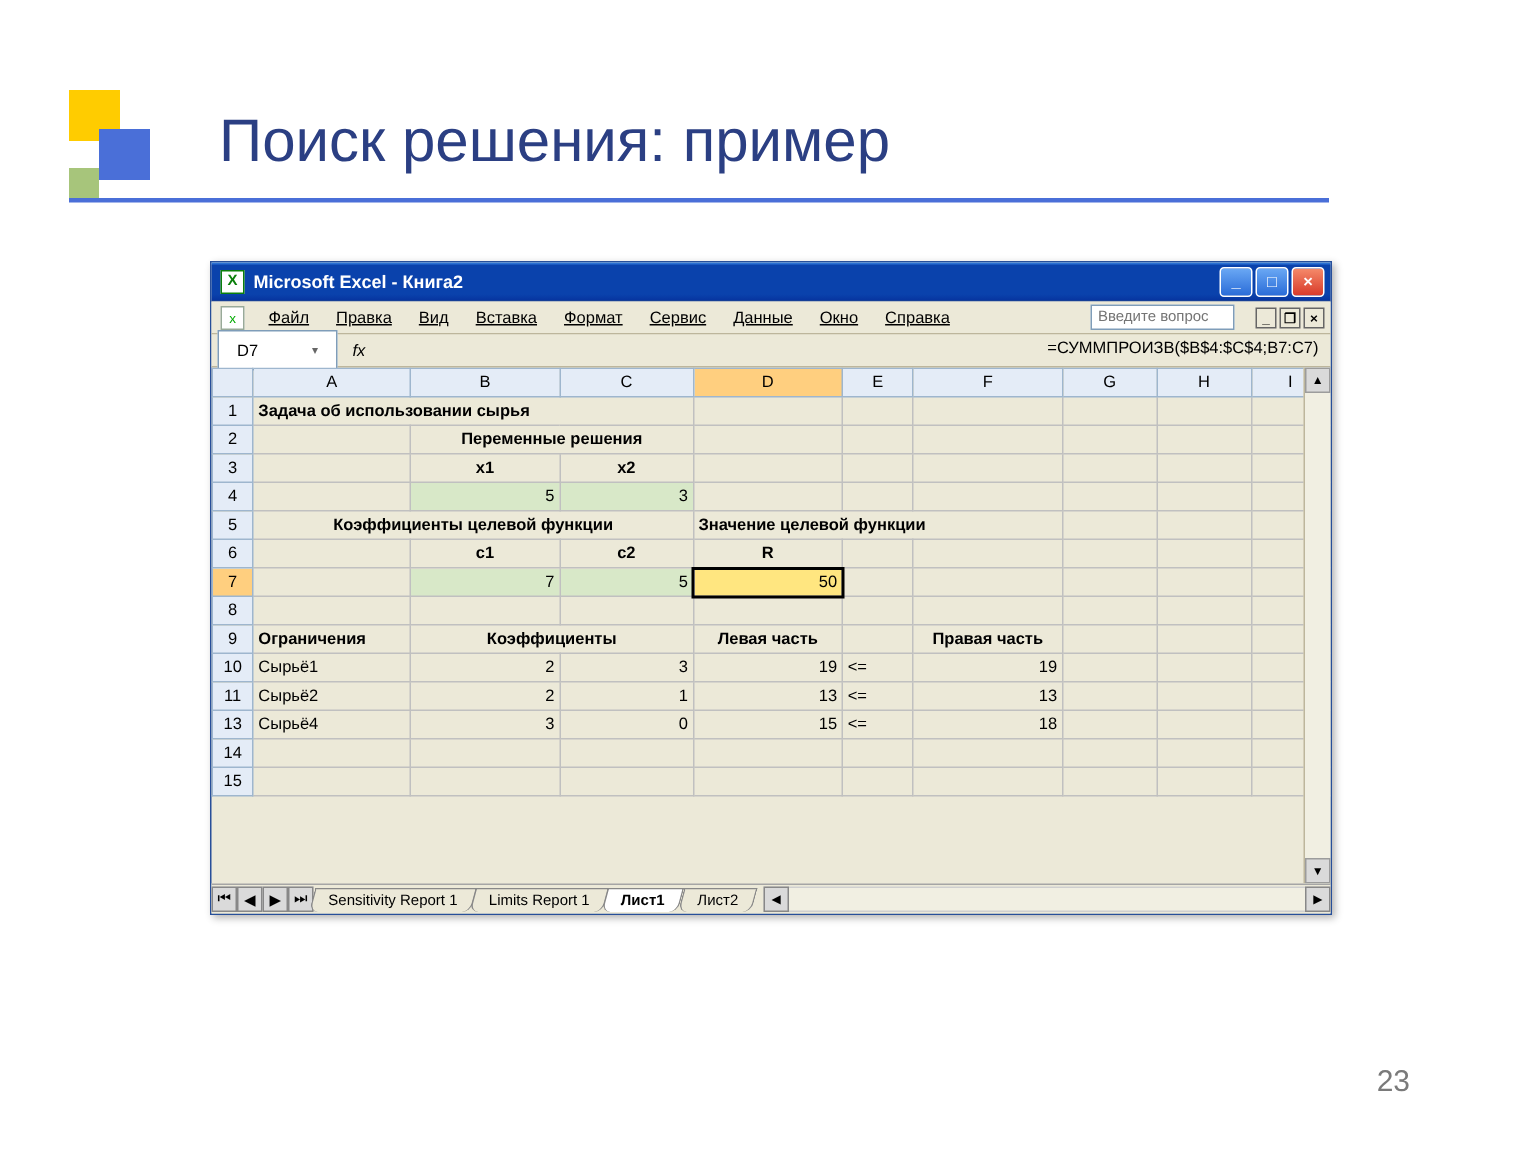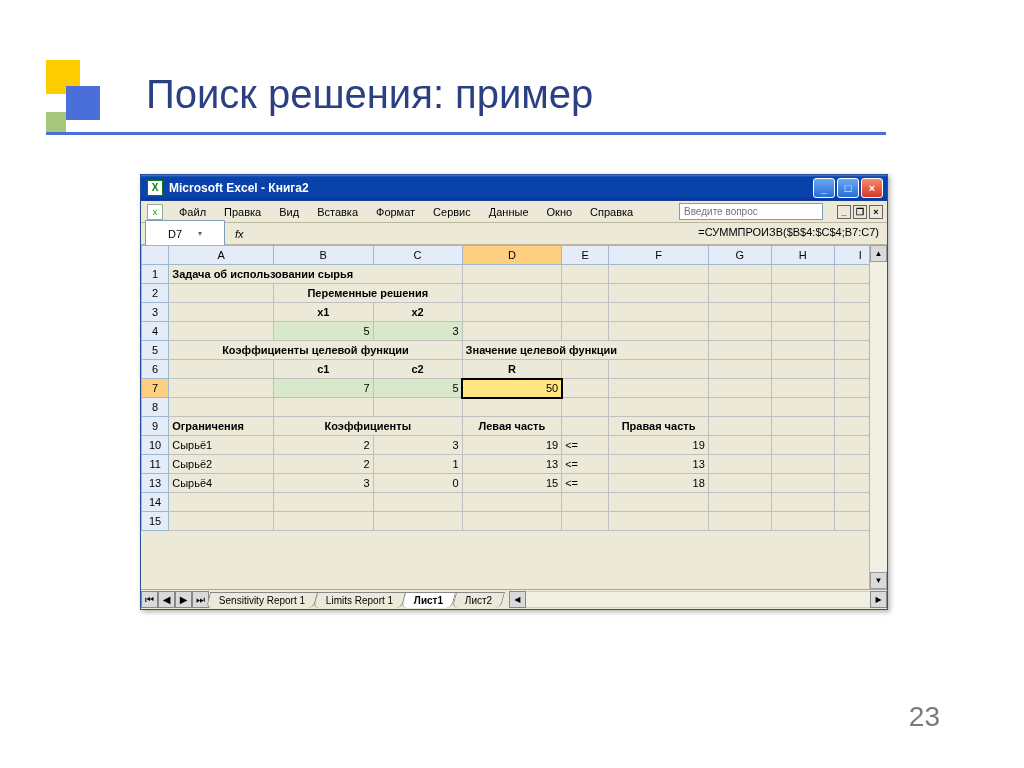--- a/index.html
+++ b/index.html
@@ -37,21 +37,21 @@
     left:46px;
     width:840px;
     height:3px;
     background:#4a6fd8;
   }
 
   .page-number {
     position:absolute;
     bottom:35px;
     right:84px;
-    font-size:28px;
+    font-size:20px;
     color:#7a7a7a;
   }
 
   
   .excel-window {
     position:absolute;
     top:174px;
     left:140px;
     width:748px;
     height:436px;
@@ -91,36 +91,36 @@
   .menubar {
     height:22px;
     background:#ece9d8;
     border-bottom:1px solid #bdb69c;
     display:flex;
     align-items:center;
     padding-left:6px;
     gap:2px;
   }
   .menubar .xl-ico2 { width:16px;height:16px;border:1px solid #9a9;background:#fff;margin-right:6px;display:flex;align-items:center;justify-content:center;font-size:9px;color:#0a0; }
-  .menuitem { padding:2px 8px; cursor:default; }
+  .menuitem { padding:2px 8px; cursor:default;text-decoration:underline; }
   .menubar .spacer { flex:1; }
   .askbox {
-    width:144px;height:17px;border:1px solid #7f9db9;background:#fff;
+    width:96px;height:17px;border:1px solid #7f9db9;background:#fff;
     color:#888;font-size:10px;padding:1px 4px;margin-right:6px;
   }
   .docwin { display:flex;gap:2px;margin-left:6px;margin-right:4px; }
   .docwin .winbtn { width:14px;height:14px;font-size:9px;border:1px solid #666;background:#ece9d8;color:#000;border-radius:0;}
 
   .formulabar {
     height:22px; display:flex; align-items:center; padding:2px 4px;
     border-bottom:1px solid #bdb69c; gap:4px; background:#ece9d8;
   }
   .namebox {
     width:80px;height:27px;border:1px solid #7f9db9;background:#fff;
-    font-size:11px;padding:1px 22px;display:flex;align-items:center;
+    font-size:11px;padding:1px 12px;display:flex;align-items:center;
   }
   .namebox .dd { margin-left:auto;font-size:8px;color:#666; }
   .fx { font-style:italic; padding:0 6px; font-size:11px; }
   .formulainput {
     flex:1;height:17px;border:none;background:transparent;font-size:11px;
     padding:1px 4px;
     text-align:right;
   }
 
   table.sheet { border-collapse:collapse; width:100%; table-layout:fixed; }

